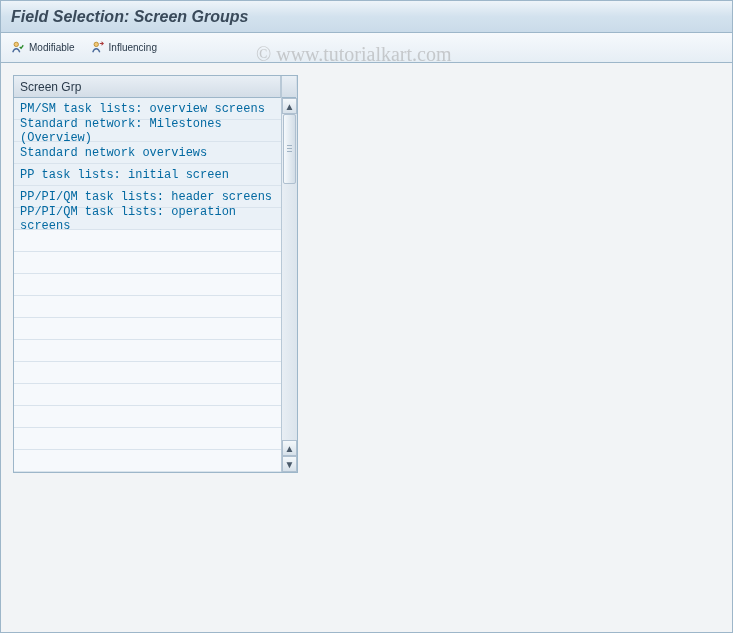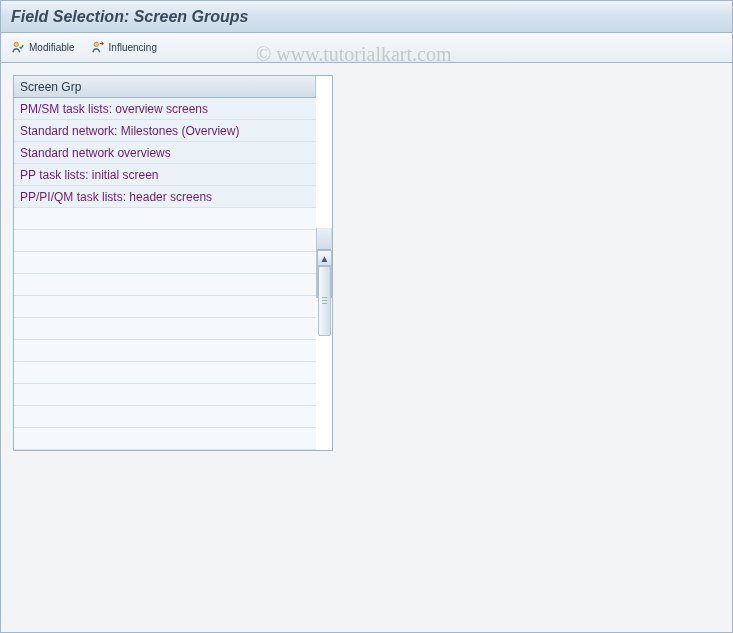--- a/index.html
+++ b/index.html
@@ -46,24 +46,23 @@
     }
     .toolbar .btn svg { width: 14px; height: 14px; }
     .content {
       padding: 12px;
       background: #f2f4f6;
       height: calc(100% - 62px);
       position: relative;
     }
     .table-wrap {
       display: flex;
-      width: 320px;
+      width: 285px;
       border: 1px solid #9db6c9;
       background: #fff;
-      align-items: center;
     }
     .tablecol { flex: 1; }
     .header-cell {
       background: linear-gradient(to bottom, #e9eff5, #d3dde7);
       border-bottom: 1px solid #9db6c9;
       border-right: 1px solid #b8c8d6;
       padding: 4px 6px;
       font-size: 12px;
       color: #2a3a4a;
       height: 22px;
@@ -76,23 +75,24 @@
       border-bottom: 1px solid #9db6c9;
       height: 22px;
     }
     .row {
       display: flex;
       align-items: center;
       height: 22px;
       padding: 0 6px;
       border-bottom: 1px solid #d9e3ec;
       background: #eaf1f7;
-      color: #701a75;
+      color: #0369a1;
       font-size: 12px;
       cursor: pointer;
+      font-family: Liberation Mono, monospace;
     }
     .row.empty { background: #f6f9fc; cursor: default; }
     .scrollbar {
       width: 16px;
       background: linear-gradient(to right, #e6edf3, #d3dde7);
       border-left: 1px solid #b8c8d6;
       display: flex;
       flex-direction: column;
     }
     .sb-btn {
@@ -176,20 +176,21 @@
 <div class="content">
   <div class="table-wrap">
     <div class="tablecol">
       <div class="header-cell">Screen Grp</div>
       <div id="rows-container">
           <div class="row">PM/SM task lists: overview screens</div>
           <div class="row">Standard network: Milestones (Overview)</div>
           <div class="row">Standard network overviews</div>
           <div class="row">PP task lists: initial screen</div>
           <div class="row">PP/PI/QM task lists: header screens</div>
+          <div class="row">PP/PI/QM task lists: operation screens</div>
           <div class="row empty"></div>
           <div class="row empty"></div>
           <div class="row empty"></div>
           <div class="row empty"></div>
           <div class="row empty"></div>
           <div class="row empty"></div>
           <div class="row empty"></div>
           <div class="row empty"></div>
           <div class="row empty"></div>
           <div class="row empty"></div>

